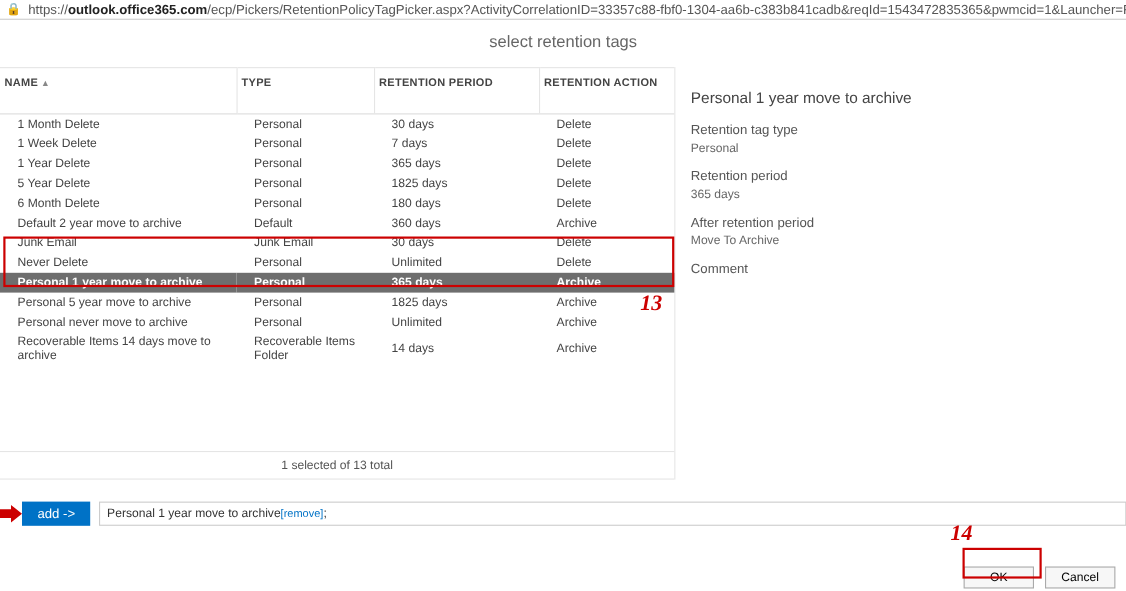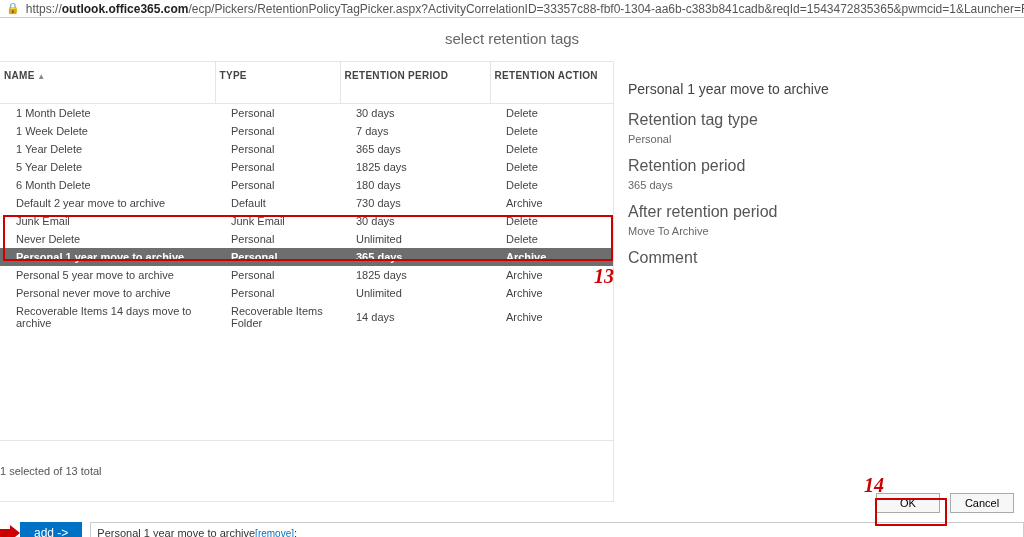--- a/index.html
+++ b/index.html
@@ -14,31 +14,31 @@
   table { width:100%; border-collapse:collapse; }
   thead th { text-align:left; font-size:10px; font-weight:600; color:#444; padding:8px 4px 22px; border-top:1px solid #e5e5e5; border-bottom:1px solid #e5e5e5; letter-spacing:0.3px; }
   thead th.sorted::after { content:" ▲"; font-size:8px; color:#888; }
   thead th + th { border-left:1px solid #e5e5e5; }
   tbody td { padding:3px 16px; font-size:11px; color:#444; }
   tbody tr.selected td { background:#6e6e6e; color:#fff; font-weight:600; }
   .col-name { width:215px; }
   .col-type { width:125px; }
   .col-period { width:150px; }
   .highlight-box { position:absolute; border:2px solid #cc0000; pointer-events:none; }
-  .status-bar { border:1px solid #e5e5e5; border-left:none; border-right:none; font-size:11px; color:#555; padding:24px 0; margin-top:108px; }
+  .status-bar { border:1px solid #e5e5e5; border-left:none; border-right:none; text-align:center; font-size:11px; color:#555; padding:6px 0; margin-top:78px; }
   .add-row { display:flex; align-items:stretch; margin-top:20px; }
   .arrow-red { width:20px; height:20px; align-self:center; }
   .arrow-red svg { display:block; }
   .add-btn { background:#0072c6; color:#fff; border:none; font-size:12px; padding:3px 14px; cursor:pointer; height:22px; }
   .add-input-wrap { flex:1; border:1px solid #ccc; margin-left:8px; padding:4px 6px; font-size:11px; display:flex; align-items:center; height:22px; }
   .add-input-wrap .remove { color:#0072c6; font-size:10px; cursor:pointer; }
   .right h3 { font-size:14px; font-weight:400; color:#444; margin-bottom:14px; }
-  .right .field-label { font-size:16px; color:#555; margin-top:12px; }
+  .right .field-label { font-size:12px; color:#555; margin-top:12px; }
   .right .field-value { font-size:11px; color:#666; margin-top:4px; }
-  .dialog-buttons { position:absolute; right:10px; bottom:24px; display:flex; gap:10px; }
+  .dialog-buttons { position:absolute; right:10px; bottom:2px; display:flex; gap:10px; }
   .dlg-btn { width:64px; height:20px; border:1px solid #aaa; background:#f7f7f7; font-size:11px; cursor:pointer; }
   .callout { position:absolute; font-family:"Times New Roman", serif; font-style:italic; font-weight:bold; color:#cc0000; font-size:20px; }
   .container { position:relative; width:1024px; height:537px; overflow:hidden; }
 </style>
 </head>
 <body>
 
 <div class="container">
 
   <div class="url-bar">
@@ -86,21 +86,21 @@
             </tr>
             <tr>
               <td>6 Month Delete</td>
               <td>Personal</td>
               <td>180 days</td>
               <td>Delete</td>
             </tr>
             <tr>
               <td>Default 2 year move to archive</td>
               <td>Default</td>
-              <td>730 days</td>
+              <td>360 days</td>
               <td>Archive</td>
             </tr>
             <tr>
               <td>Junk Email</td>
               <td>Junk Email</td>
               <td>30 days</td>
               <td>Delete</td>
             </tr>
             <tr>
               <td>Never Delete</td>
@@ -162,18 +162,18 @@
       <span>;</span>
     </div>
   </div>
 
   <div class="dialog-buttons">
     <button class="dlg-btn">OK</button>
     <button class="dlg-btn">Cancel</button>
   </div>
 
   <div class="highlight-box" style="left:3px; top:215px; width:610px; height:46px;"></div>
-  <div class="callout" style="left:594px; top:265px;">13</div>
+  <div class="callout" style="left:582px; top:265px;">13</div>
 
   <div class="highlight-box" style="left:875px; top:498px; width:72px; height:28px;"></div>
   <div class="callout" style="left:864px; top:474px;">14</div>
 
 </div>
 
 </body></html>

